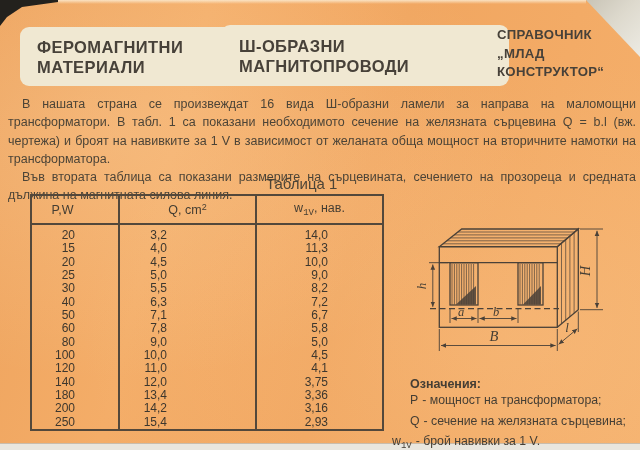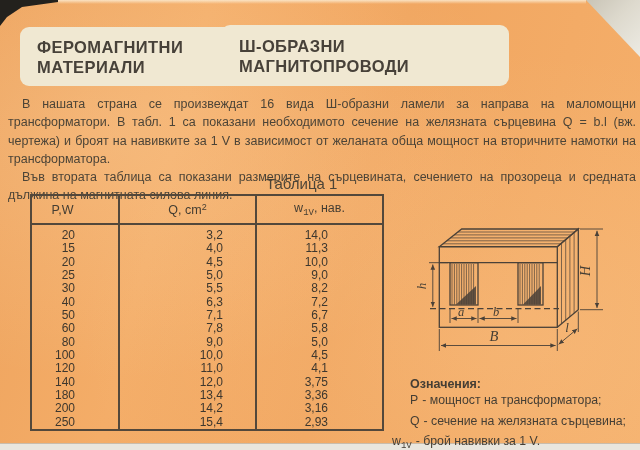--- a/index.html
+++ b/index.html
@@ -41,21 +41,21 @@
   .caption{position:absolute;left:266px;top:175px;font-size:15px;color:#4c4437;}
   table.dtable{position:absolute;left:30px;top:194px;width:352px;border-collapse:collapse;
     table-layout:fixed;border:2px solid var(--line);}
   .dtable th{font-weight:normal;font-size:12.5px;height:25px;border-bottom:2px solid var(--line);
     color:#443d32;vertical-align:middle;}
   .dtable th.c1{padding-right:26px;}
   .dtable td{font-size:12px;line-height:13.35px;height:13.35px;padding:0;color:#3d372e;
     text-align:right;white-space:nowrap;}
   .dtable col.c1{width:88px;} .dtable col.c2{width:137px;} .dtable col.c3{width:127px;}
   .dtable td:nth-child(1){padding-right:43px;}
-  .dtable td:nth-child(2){padding-right:32px;}
+  .dtable td:nth-child(2){padding-right:88px;}
   .dtable td:nth-child(3){padding-right:54px;margin-top:28px;}
   .dtable th+th, .dtable td+td{border-left:2px solid var(--line);}
   .dtable tbody tr:first-child td{padding-top:4px;}
   sub.sm{font-size:9px;vertical-align:-3px;font-family:Liberation Mono, monospace;} sup.sm{font-size:9px;vertical-align:4px;}
   
   .diagram{position:absolute;left:390px;top:210px;width:250px;height:160px;}
   .dim-label{font-family:"Liberation Serif","DejaVu Serif",serif;font-style:italic;fill:#453e34;}
   
   .legend{position:absolute;left:392px;top:377px;width:248px;font-size:12.3px;line-height:15.8px;color:#453e34;}
   .legend .title{font-weight:bold;margin-left:18px;font-size:12.5px;}
@@ -68,20 +68,25 @@
 
 <div class="page">
 
   <div class="top-light"></div>
   <div class="edge-smudge"></div>
   <div class="corner-cut"></div>
   <div class="bottom-strip"></div>
 
   <div class="hbox hbox1">ФЕРОМАГНИТНИ МАТЕРИАЛИ</div>
   <div class="hbox hbox2">Ш-ОБРАЗНИ МАГНИТОПРОВОДИ</div>
+  <div class="imprint">
+    <div>СПРАВОЧНИК</div>
+    <div>„МЛАД</div>
+    <div>КОНСТРУКТОР“</div>
+  </div>
 
   <div class="intro">
     <p>В нашата страна се произвеждат 16 вида Ш-образни ламели за направа на маломощни трансформатори. В табл. 1 са показани необходимото сечение на желязната сърцевина Q = b.l (вж. чертежа) и броят на навивките за 1 V в зависимост от желаната обща мощност на вторичните намотки на трансформатора.</p>
     <p>Във втората таблица са показани размерите на сърцевината, сечението на прозореца и средната дължина на магнитната силова линия.</p>
   </div>
 
   <div class="caption">Таблица 1</div>
   <table class="dtable">
     <colgroup>
         <col class="c1">

